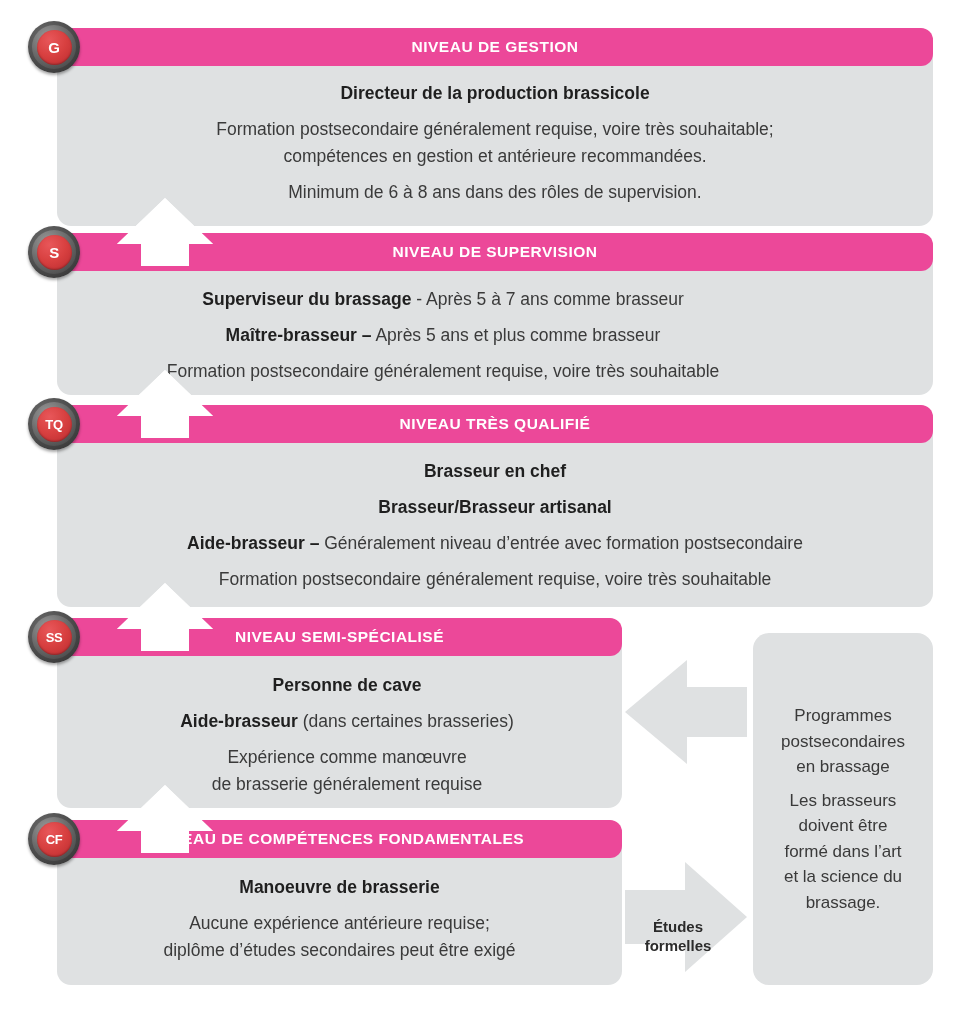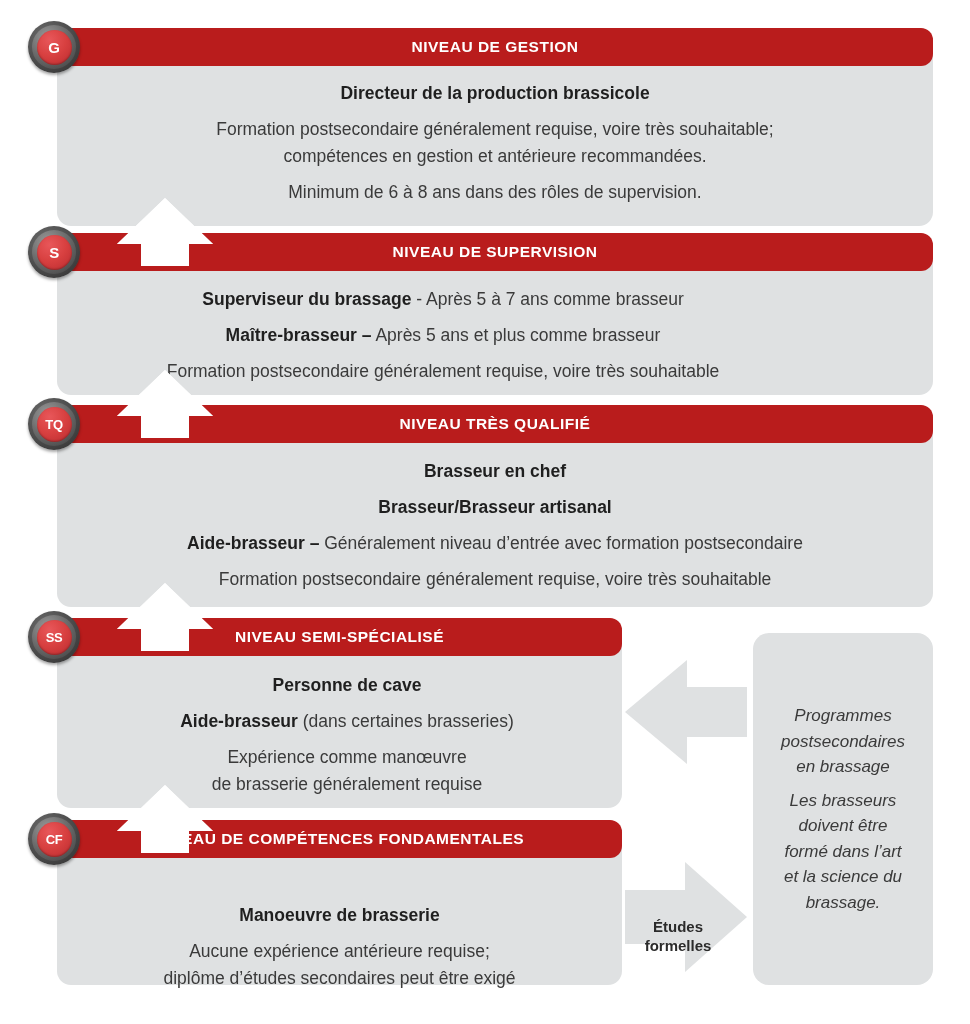--- a/index.html
+++ b/index.html
@@ -22,21 +22,21 @@
   
   .panel {
     position: absolute;
     background: #dfe1e2;
     border-radius: 14px;
   }
 
   
   .bar {
     position: absolute;
-    background: #b91c1c;
+    background: #ec4899;
     border-radius: 0 12px 12px 0;
     color: #ffffff;
     display: flex;
     align-items: center;
     justify-content: center;
     letter-spacing: 0.4px;
   }
   .bar-label {
     font-weight: bold;
     font-size: 15.5px;
@@ -267,40 +267,40 @@
   <svg class="uparrow" style="left:117px; top:785px;" width="96" height="68" viewBox="0 0 96 68">
     <polygon points="48,0 96,46 72,46 72,68 24,68 24,46 0,46" fill="#ffffff"></polygon>
   </svg>
   <div class="badge" style="left:28px; top:813px;">
     <div class="badge-ring">
       <div class="badge-core">
         <span class="small">CF</span>
       </div>
     </div>
   </div>
-  <div class="content" style="left:57px; top:902px; width:565px;">
+  <div class="content" style="left:57px; top:874px; width:565px;">
     <div class="line b">Manoeuvre de brasserie</div>
     <div class="gap"></div>
     <div class="line">Aucune expérience antérieure requise;</div>
     <div class="line">diplôme d’études secondaires peut être exigé</div>
   </div>
 
   <svg class="harrow" style="left:625px; top:660px;" width="122" height="104" viewBox="0 0 122 104">
     <polygon points="0,52 62,0 62,27 122,27 122,77 62,77 62,104" fill="#dfe1e2"></polygon>
   </svg>
 
   <svg class="harrow" style="left:625px; top:862px;" width="122" height="110" viewBox="0 0 122 110">
     <polygon points="122,55 60,0 60,28 0,28 0,82 60,82 60,110" fill="#dfe1e2"></polygon>
   </svg>
   <div class="harrow-label" style="left:625px; top:898px; width:106px;margin-top:20px;">
     <div>Études</div>
     <div>formelles</div>
   </div>
 
-  <div class="side-panel" style="left:753px; top:633px; width:180px; height:352px;font-style:italic;">
+  <div class="side-panel" style="left:753px; top:633px; width:180px; height:352px;">
     <div class="side-block">
       <div class="side-line">Programmes</div>
       <div class="side-line">postsecondaires</div>
       <div class="side-line">en brassage</div>
     </div>
     <div class="side-block">
       <div class="side-line">Les brasseurs</div>
       <div class="side-line">doivent être</div>
       <div class="side-line">formé dans l’art</div>
       <div class="side-line">et la science du</div>

